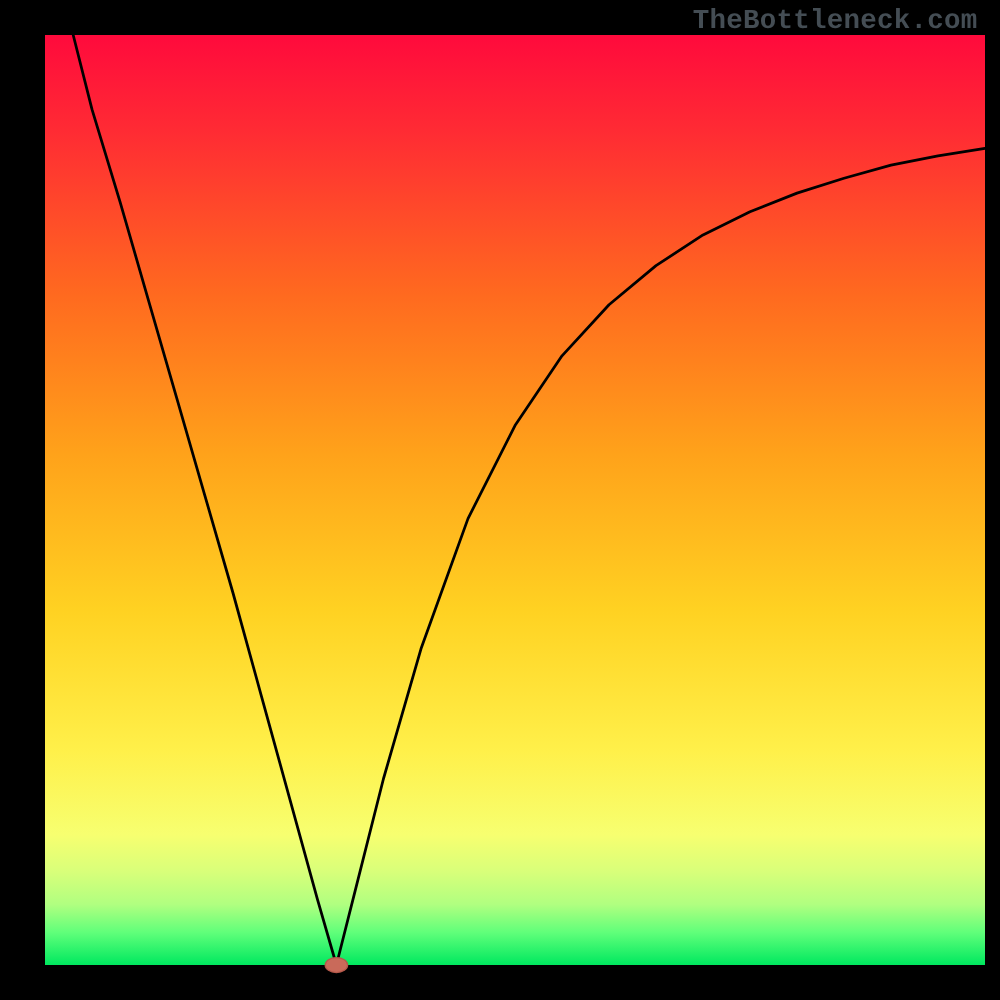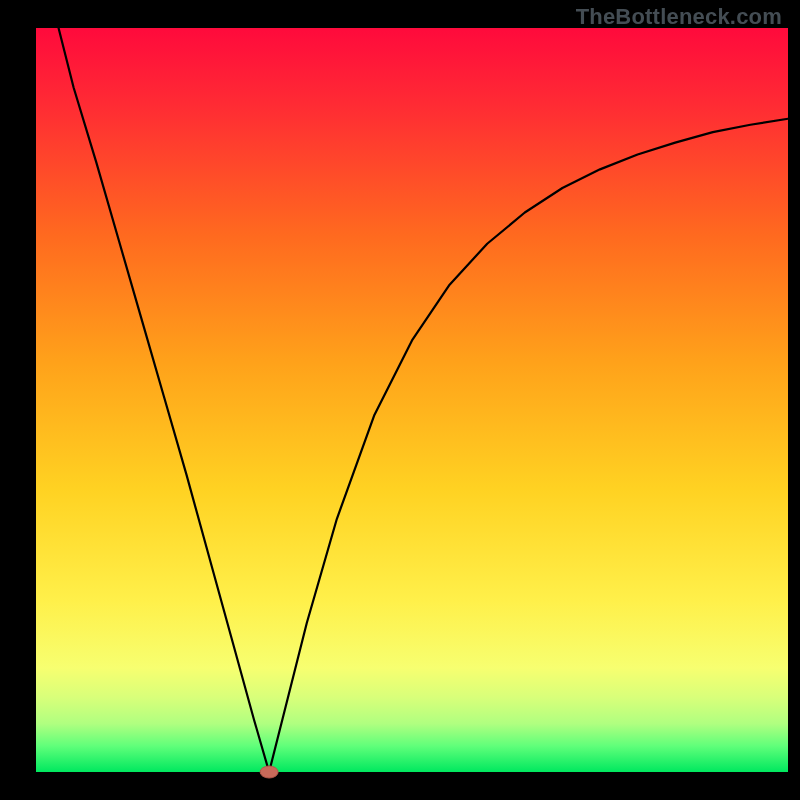--- a/index.html
+++ b/index.html
@@ -9,20 +9,21 @@
     height: 800px;
     background: #000;
     overflow: hidden;
     font-family: Arial, Helvetica, sans-serif;
   }
   .frame {
     position: relative;
     width: 800px;
     height: 800px;
     background: #fca5a5;
+    font-family: Liberation Mono, monospace;
   }
   .watermark {
     position: absolute;
     top: 4px;
     right: 18px;
     color: #444d54;
     font-size: 22px;
     font-weight: 600;
     letter-spacing: 0.2px;
     z-index: 10;

